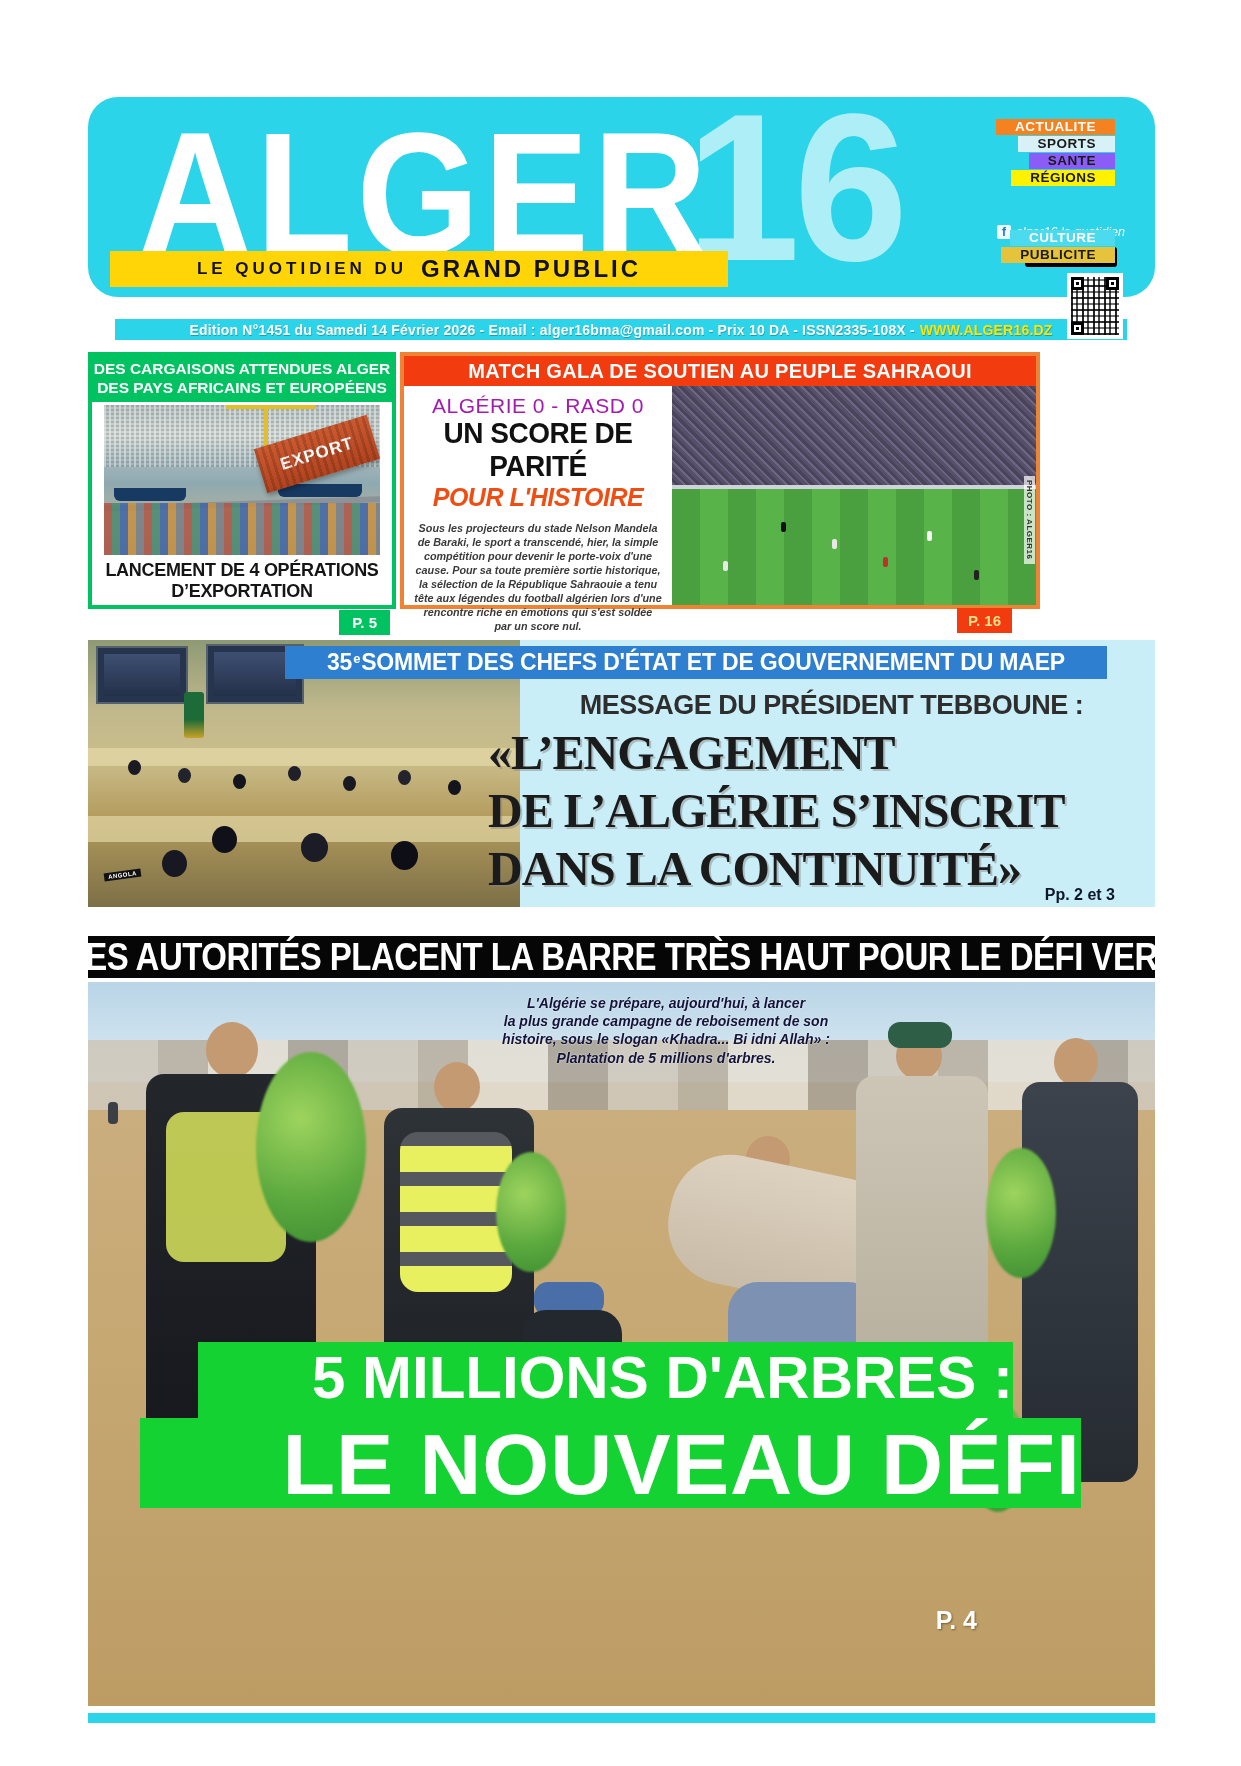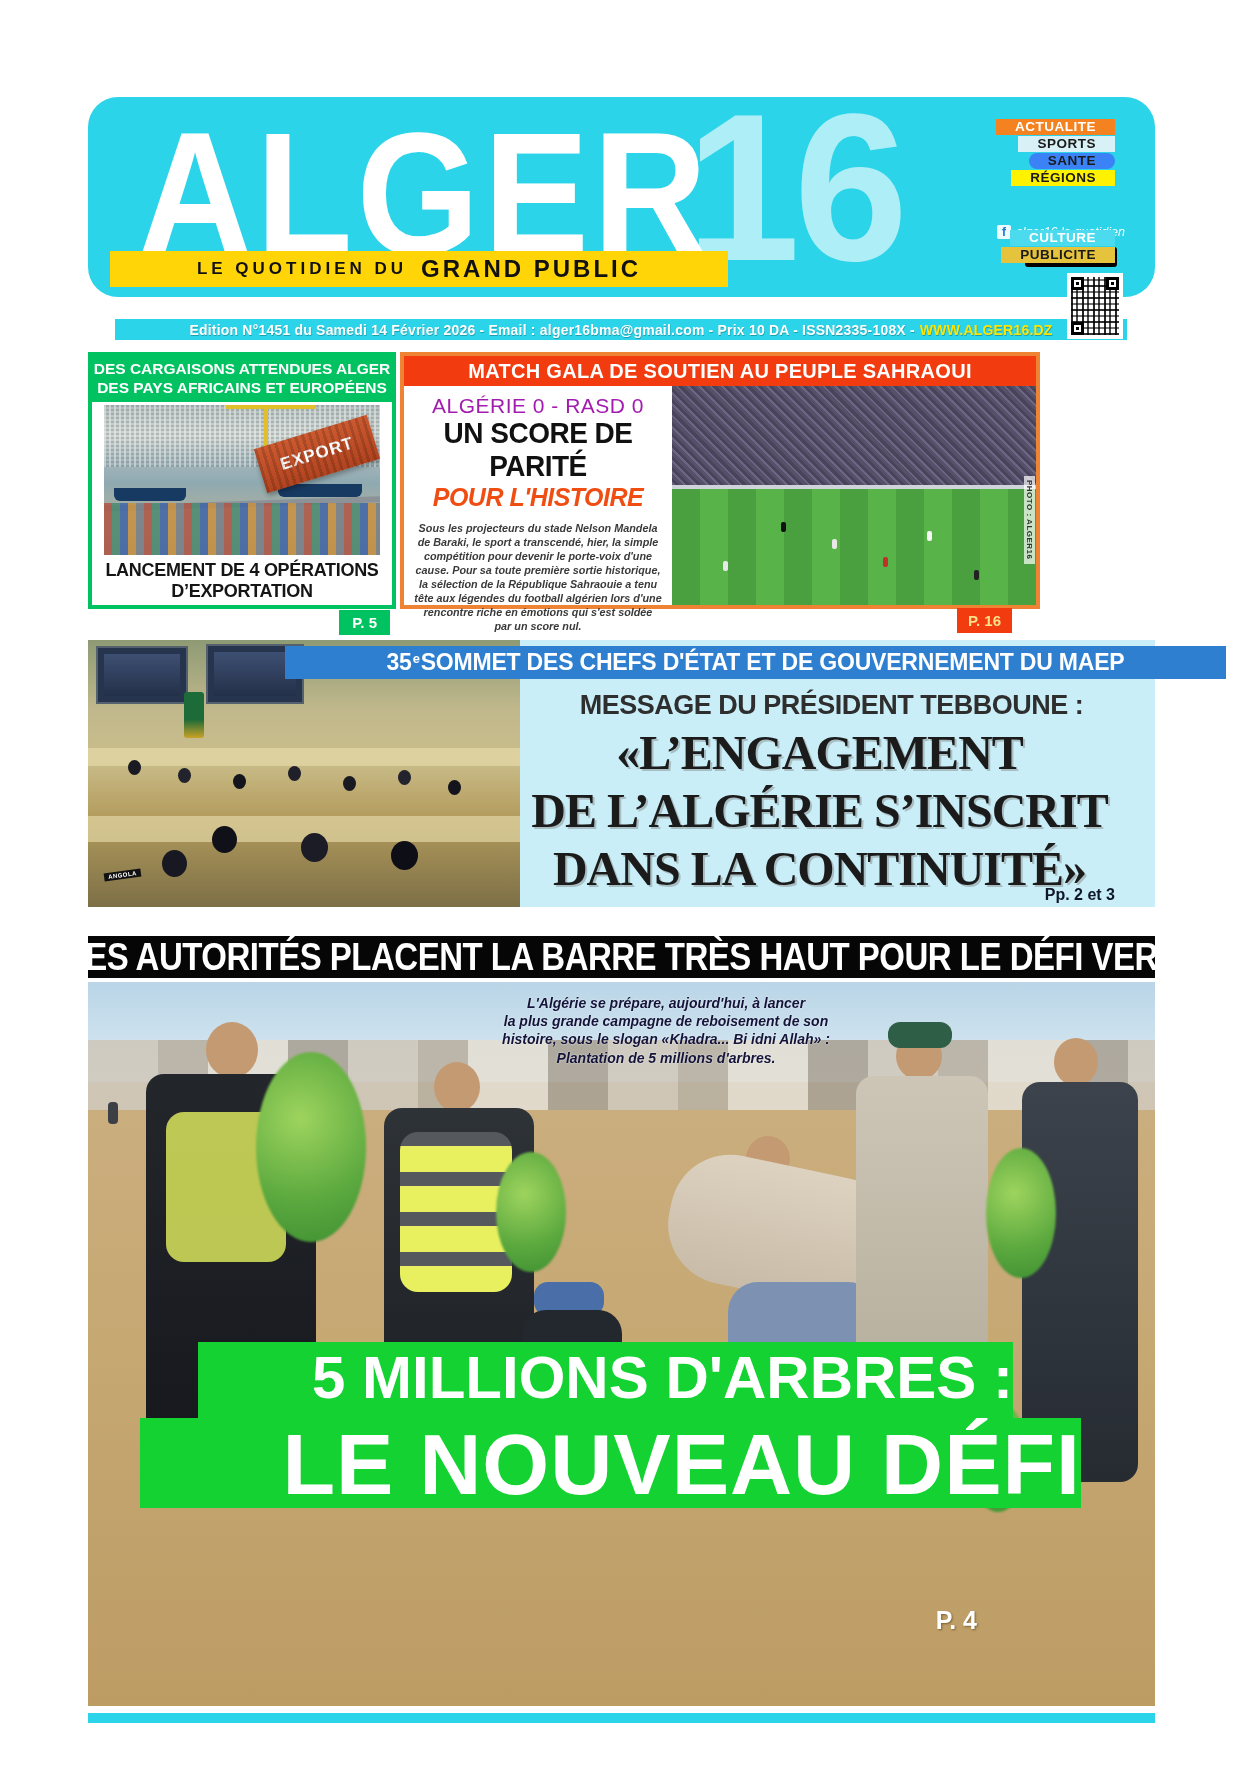--- a/index.html
+++ b/index.html
@@ -72,24 +72,24 @@
   .summit{position:absolute;left:88px;top:640px;width:1067px;height:267px;background:#c9eef8}
   .sum-photo{position:absolute;left:0;top:0;width:432px;height:267px;overflow:hidden;
     background:linear-gradient(180deg,#8e9a74 0%,#c0b88c 26%,#cabd8a 45%,#b49c5e 66%,#7d6f46 100%)}
   .screen{position:absolute;background:#27344e;border:2px solid #55606f}
   .screen .inner{position:absolute;inset:6px;background:linear-gradient(180deg,#3d4f72,#243049)}
   .flagpole{position:absolute;left:96px;top:52px;width:20px;height:46px;background:linear-gradient(180deg,#1d6b38 60%,#c9a227 100%);border-radius:3px}
   .deskband{position:absolute;left:0;right:0;height:18px;background:rgba(230,220,170,.65)}
   .delegates{position:absolute;left:40px;top:120px;width:13px;height:15px;border-radius:50%;background:#1a1a22;
     box-shadow:50px 8px 0 #23232d,105px 14px 0 #14141c,160px 6px 0 #20202a,215px 16px 0 #191922,270px 10px 0 #23232d,320px 20px 0 #14141c,90px 72px 0 6px #101018,180px 80px 0 7px #1c1c26,270px 88px 0 7px #0e0e16,40px 96px 0 6px #181822}
   .placard{position:absolute;left:16px;bottom:28px;background:#111;color:#fff;font-size:6px;font-weight:bold;padding:1px 4px;transform:rotate(-8deg);letter-spacing:.5px}
-  .sum-banner{position:absolute;left:197px;top:6px;width:941px;height:33px;background:#2e7fd0;color:#fff;display:flex;align-items:center;justify-content:center;font-weight:bold;font-size:23px;letter-spacing:-.2px}
+  .sum-banner{position:absolute;left:197px;top:6px;width:822px;height:33px;background:#2e7fd0;color:#fff;display:flex;align-items:center;justify-content:center;font-weight:bold;font-size:23px;letter-spacing:-.2px}
   .sum-banner sup{font-size:13px;margin:-8px 1px 0 1px}
   .sum-kicker{position:absolute;left:420px;right:0;top:50px;text-align:center;font-weight:800;font-size:27px;color:#2e2e2e;letter-spacing:-.5px}
-  .sum-headline{position:absolute;left:400px;right:4px;top:84px;text-align:center;font-family:"Liberation Serif",serif;font-weight:bold;color:#1b1b1b;font-size:48px;line-height:58px;text-shadow:2px 2px 0 rgba(130,130,130,.45);letter-spacing:-1px}
+  .sum-headline{position:absolute;left:400px;right:4px;top:84px;font-family:"Liberation Serif",serif;font-weight:bold;color:#1b1b1b;font-size:48px;line-height:58px;text-shadow:2px 2px 0 rgba(130,130,130,.45);letter-spacing:-1px}
   .sum-page{position:absolute;right:40px;bottom:3px;font-weight:800;font-size:16px;color:#0f172a}
 
   
   .blackbanner{position:absolute;left:88px;top:936px;width:1067px;height:42px;background:#060606;color:#fff;display:flex;align-items:center;justify-content:center;font-weight:800;font-size:33px;letter-spacing:-.5px;transform-origin:center;white-space:nowrap}
   .blackbanner .inner{transform:scaleY(1.15)}
   .mainphoto{position:absolute;left:88px;top:982px;width:1067px;height:724px;overflow:hidden;background:linear-gradient(180deg,#cdb183 0%,#c6a873 50%,#bd9c64 100%)}
   .sky{position:absolute;left:0;top:0;right:0;height:100px;background:linear-gradient(180deg,#b9d5e7,#dcebf3)}
   .bldg{position:absolute;top:58px;left:0;right:0;height:70px;opacity:.9;
     background:repeating-linear-gradient(90deg,#cfc8bc 0 70px,#b9b1a2 70px 120px,#e3ded3 120px 200px,#aaa295 200px 260px)}
   .crowdrow{position:absolute;left:20px;top:120px;width:10px;height:22px;border-radius:4px;background:#3c4046;
@@ -114,21 +114,21 @@
   <div class="masthead">
     <div class="mast-title">ALGER</div>
     <div class="mast-num">16</div>
     <div class="tagline">
       <span class="small">LE QUOTIDIEN DU</span>
       <span class="big">GRAND PUBLIC</span>
     </div>
     <div class="cats">
       <span class="chip" style="background: rgb(245, 130, 32); color: rgb(255, 255, 255);">ACTUALITE</span>
       <span class="chip" style="background: rgb(216, 241, 246); color: rgb(26, 26, 26);">SPORTS</span>
-      <span class="chip" style="background: #3b82f6; color: rgb(26, 26, 26); border-radius: 8px;">SANTE</span>
+      <span class="chip" style="background: #8b5cf6; color: rgb(26, 26, 26);">SANTE</span>
       <span class="chip" style="background: rgb(254, 242, 0); color: rgb(26, 26, 26);">RÉGIONS</span>
       <span class="chip" style="background: rgb(76, 219, 238); color: rgb(255, 255, 255); margin-top: 43px;">CULTURE</span>
       <span class="chip" style="background: rgb(229, 195, 60); color: rgb(26, 26, 26);">PUBLICITE</span>
     </div>
     <div class="fbrow">
       <span class="fbicon">f</span>
       <span>alger16 le quotidien</span>
     </div>
     <div class="scanme">SCAN ME</div>
     <div class="qr">

